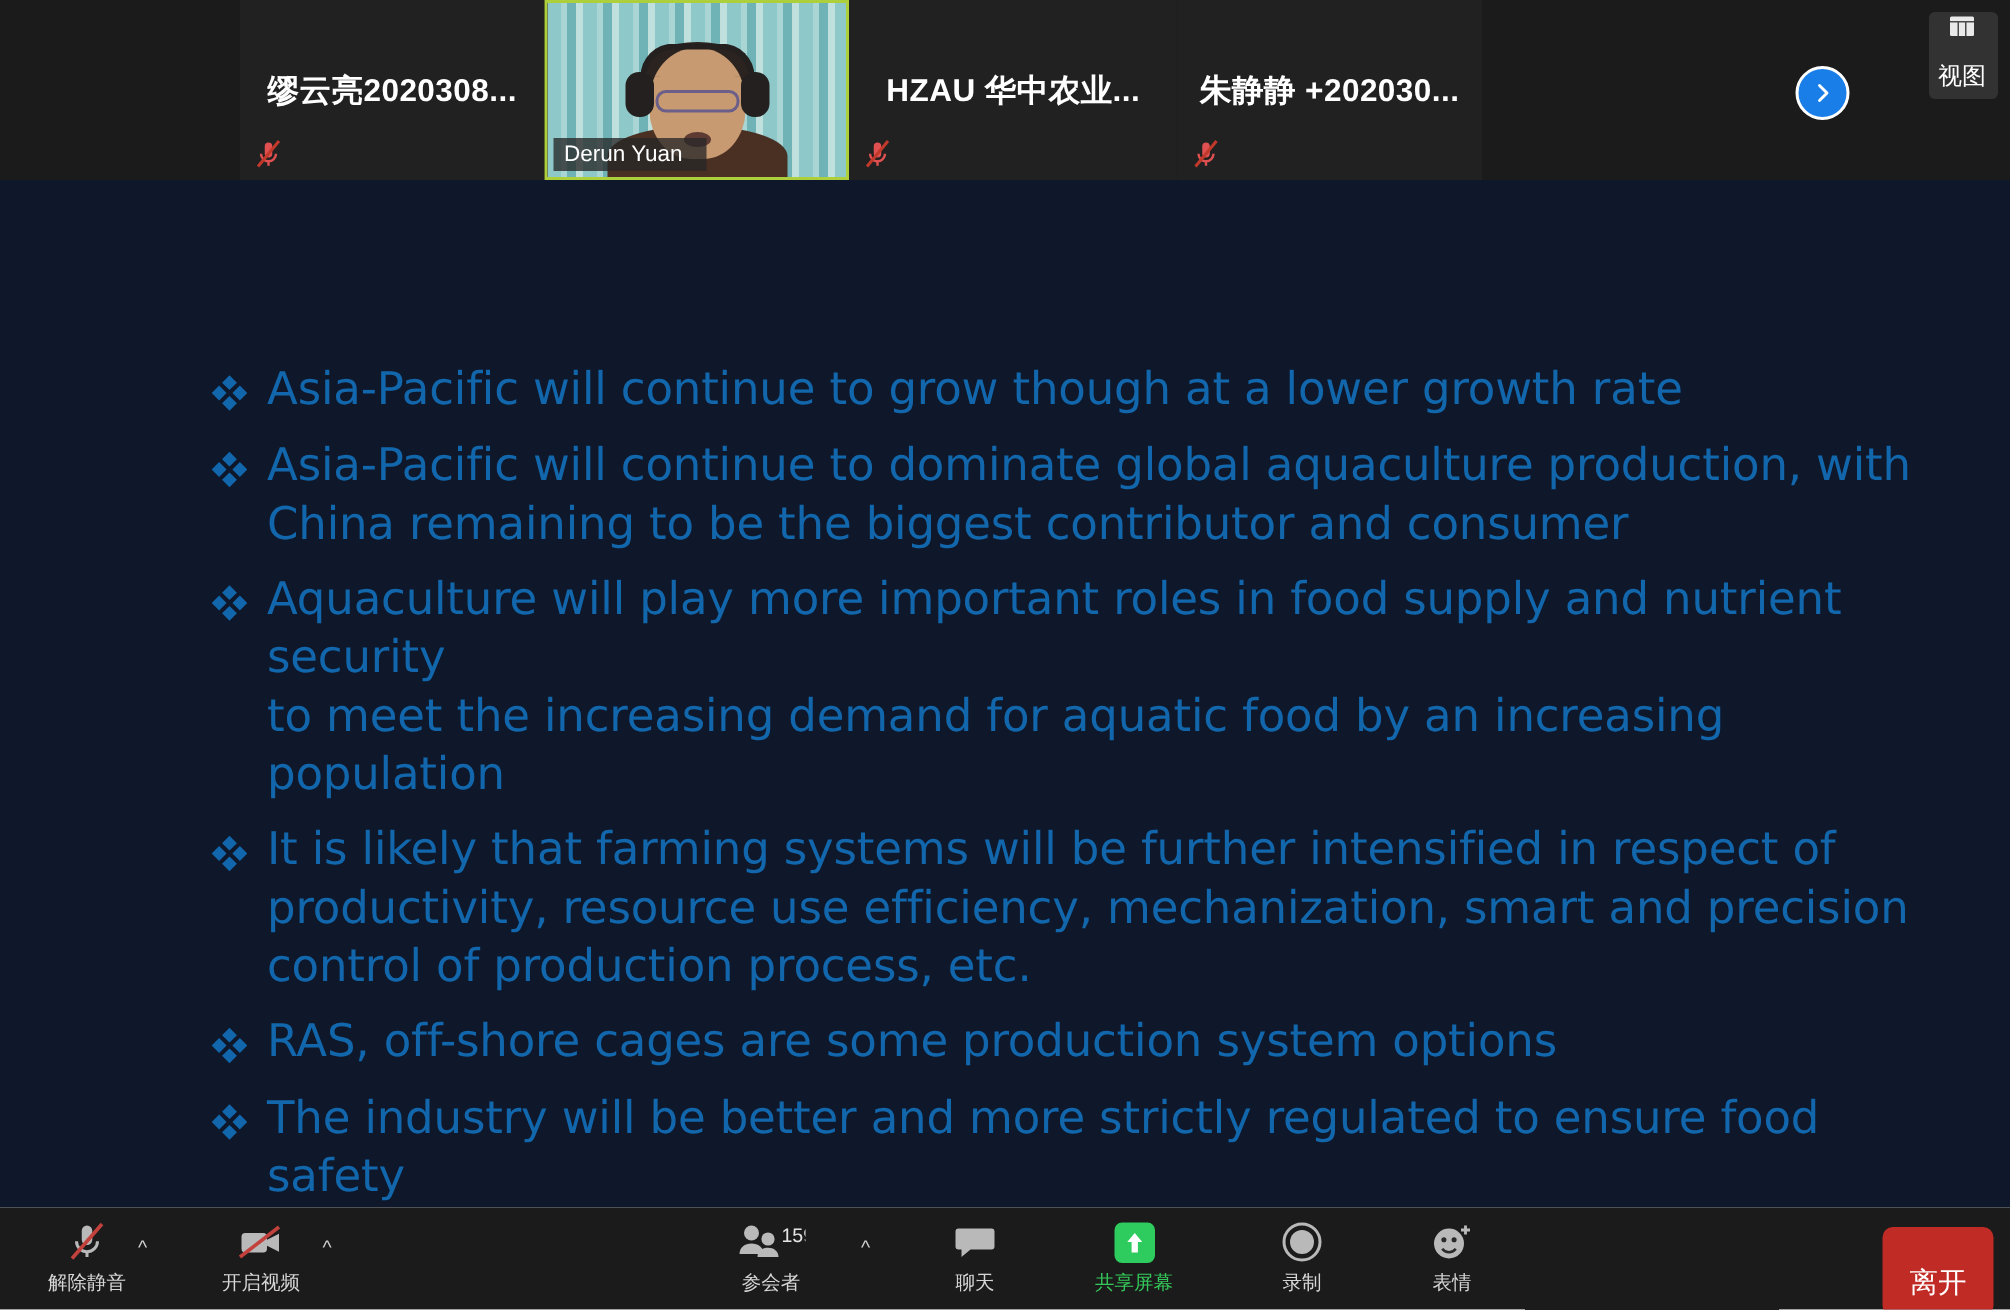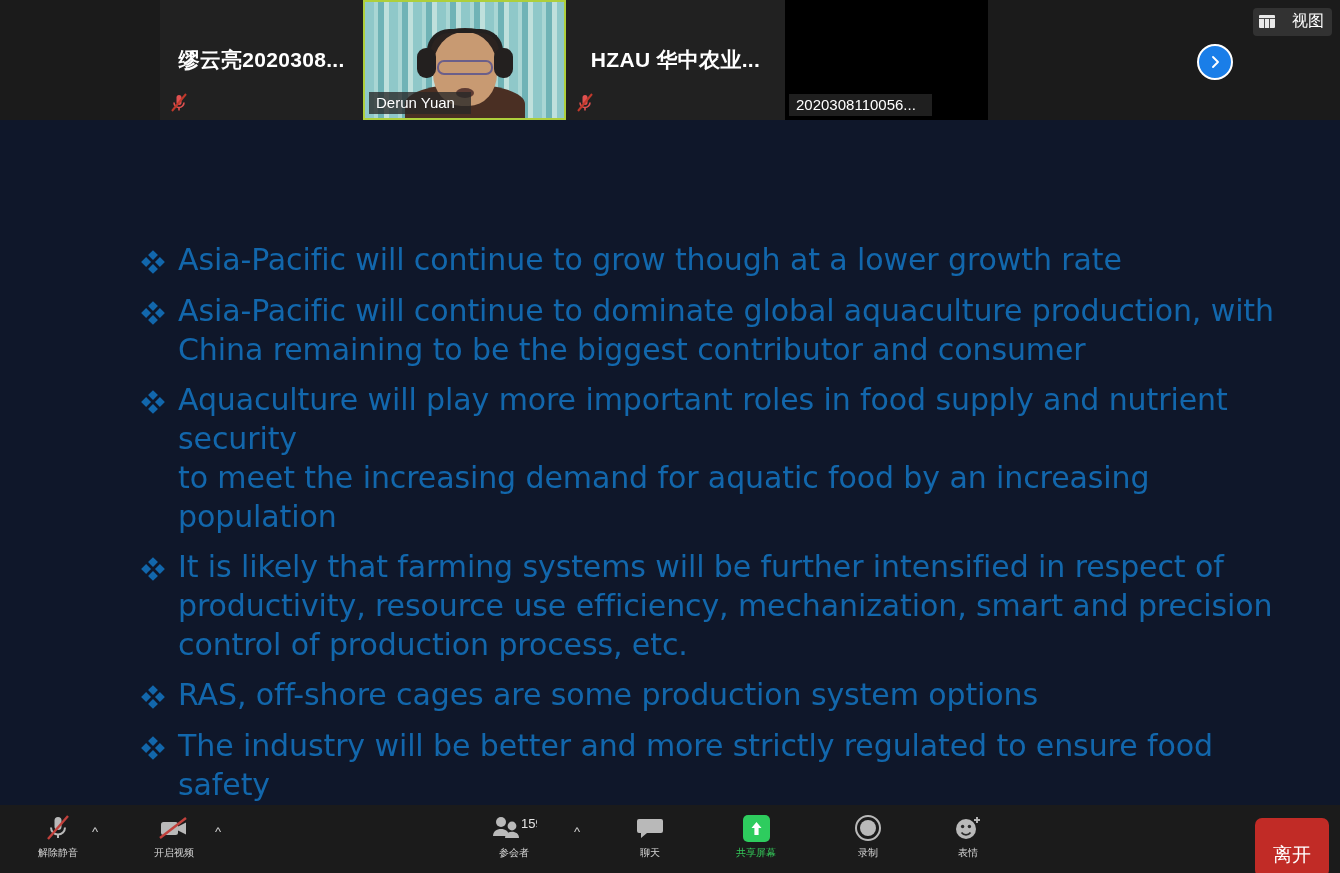--- a/index.html
+++ b/index.html
@@ -130,20 +130,21 @@
   }
 
   .view-btn {
     position: absolute; right: 8px; top: 8px;
     display: flex; align-items: center; gap: 17px;
     background: rgba(60,60,60,.72);
     border-radius: 4px;
     padding: 3px 8px 4px 6px;
     color: #ffffff;
     font-size: 16px;
+    flex-direction: column;
   }
   .view-grid {
     width: 16px; height: 13px;
     background: #e9e9e9;
     border-radius: 1px;
     position: relative;
   }
   .view-grid::before {
     content: ""; position: absolute; left: 0; right: 0; top: 3px;
     height: 1px; background: #4a4a4a;
@@ -206,21 +207,21 @@
     display: flex; flex-direction: column; align-items: center;
     width: 84px;
   }
   .tb-icon {
     height: 30px;
     display: flex; align-items: center; justify-content: center;
   }
   .tb-label {
     margin-top: 3px;
     color: #d6d6d6;
-    font-size: 10px;
+    font-size: 13px;
     white-space: nowrap;
   }
   .tb-label.green { color: #34c759; }
   .caret {
     position: absolute;
     top: 20px;
     color: #cfcfcf;
     font-size: 13px;
     line-height: 1;
   }
@@ -282,25 +283,32 @@
       <div class="mute-badge">
         <svg width="22" height="22" viewBox="0 0 22 22">
           <rect x="8.5" y="3" width="5" height="10" rx="2.5" fill="#e05050"></rect>
           <path d="M6 10.5a5 5 0 0 0 10 0" stroke="#e05050" stroke-width="1.6" fill="none"></path>
           <line x1="11" y1="15.5" x2="11" y2="18.5" stroke="#e05050" stroke-width="1.6"></line>
           <line x1="4" y1="19" x2="18" y2="2" stroke="#c0392b" stroke-width="2"></line>
         </svg>
       </div>
     </div>
 
-    <div class="tile video-tile" style="width:203px">
-      <div class="cam-black"></div>
-      <div class="tile-label">2020308110056...</div>
-    </div>
-
+
+    <div class="tile" style="width:203px">
+      <div class="tile-name-center">朱静静 +202030...</div>
+      <div class="mute-badge">
+        <svg width="22" height="22" viewBox="0 0 22 22">
+          <rect x="8.5" y="3" width="5" height="10" rx="2.5" fill="#e05050"></rect>
+          <path d="M6 10.5a5 5 0 0 0 10 0" stroke="#e05050" stroke-width="1.6" fill="none"></path>
+          <line x1="11" y1="15.5" x2="11" y2="18.5" stroke="#e05050" stroke-width="1.6"></line>
+          <line x1="4" y1="19" x2="18" y2="2" stroke="#c0392b" stroke-width="2"></line>
+        </svg>
+      </div>
+    </div>
 
     <div class="tile spacer" style="flex:1 1 auto"></div>
 
     <div class="next-arrow-wrap">
       <div class="next-arrow">
         <svg width="16" height="16" viewBox="0 0 16 16">
           <polyline points="6,3 11,8 6,13" fill="none" stroke="#ffffff" stroke-width="1.9" stroke-linecap="round" stroke-linejoin="round"></polyline>
         </svg>
       </div>
     </div>

